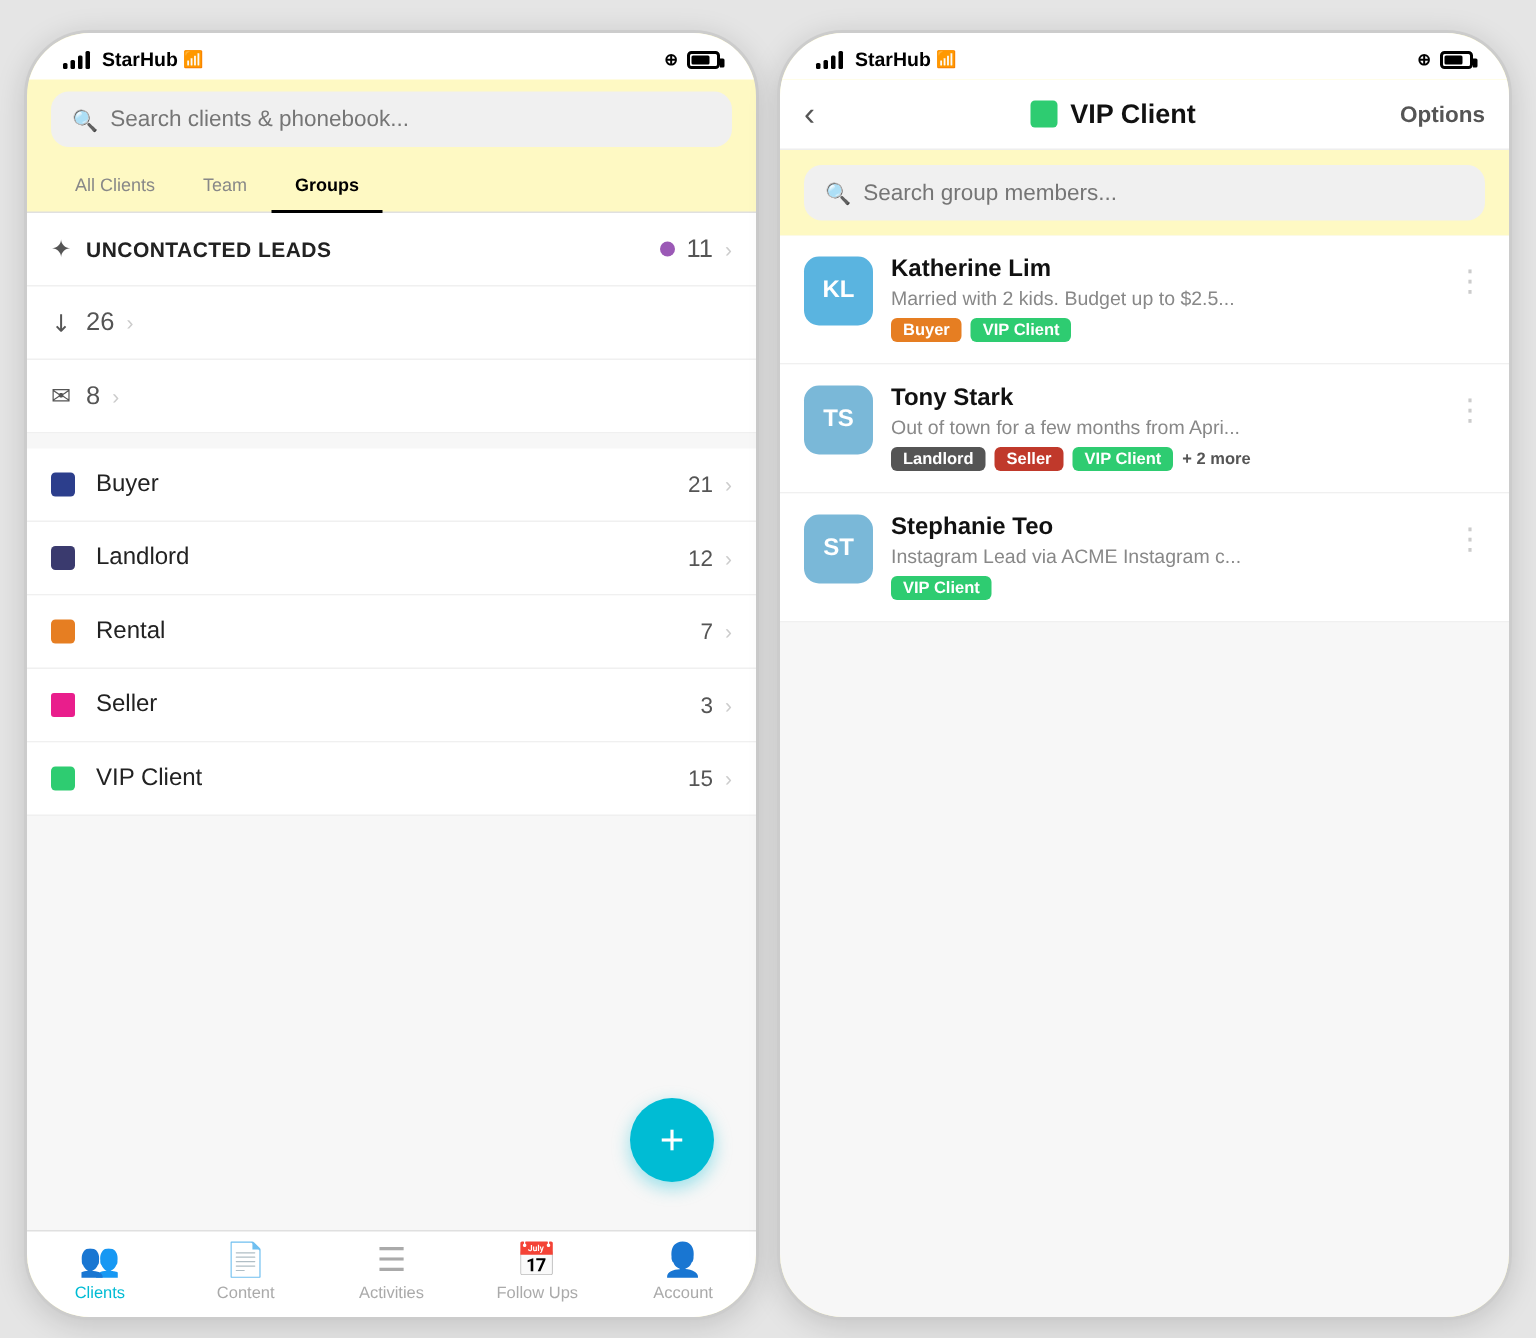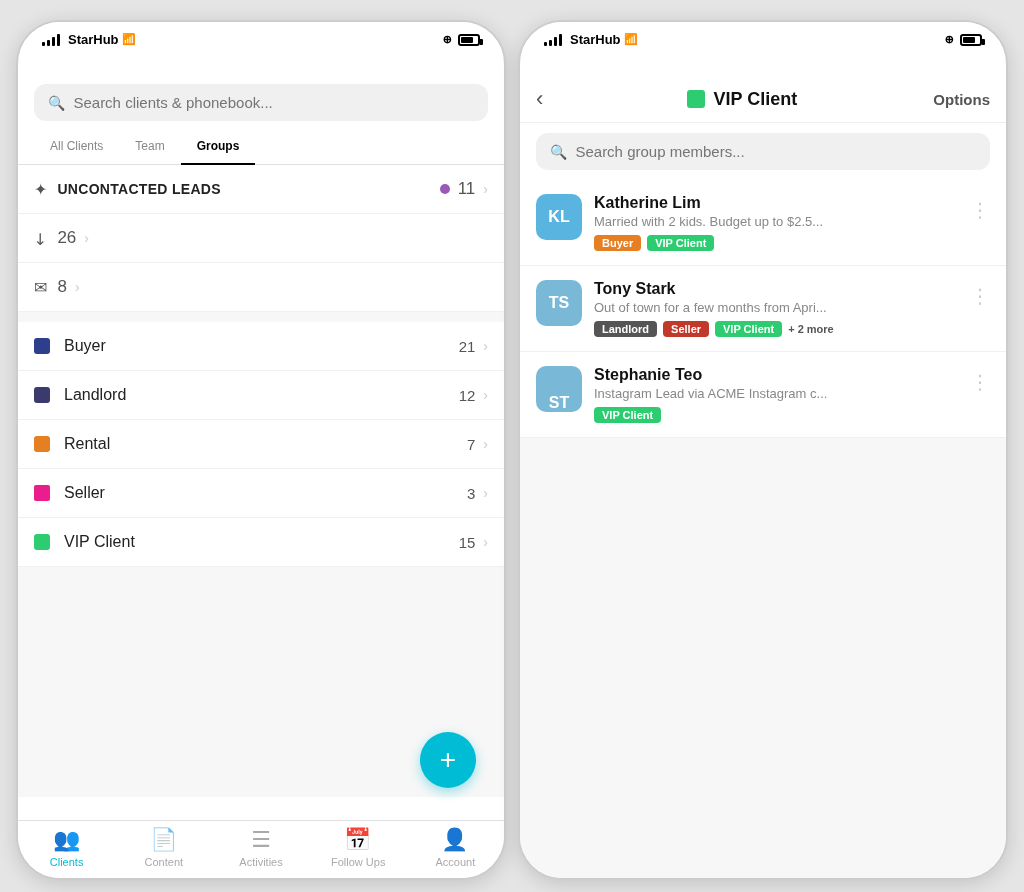--- a/index.html
+++ b/index.html
@@ -12,29 +12,28 @@
       font-family: -apple-system, BlinkMacSystemFont, 'Helvetica Neue', Arial, sans-serif;
     }
     .screenshot-wrapper {
       display: flex;
       gap: 12px;
       padding: 20px;
     }
     .phone {
       width: 490px;
       height: 860px;
-      background: #ffffff;
+      background: #fef9c3;
       border-radius: 44px;
       border: 2px solid #ccc;
       overflow: hidden;
       display: flex;
       flex-direction: column;
       box-shadow: 0 4px 20px rgba(0,0,0,0.15);
       position: relative;
-      gap: 23px;
     }
 
     
     .status-bar {
       display: flex;
       justify-content: space-between;
       align-items: center;
       padding: 10px 24px 6px;
       font-size: 12px;
       font-weight: 600;
@@ -449,21 +448,21 @@
               <span class="tag tag-landlord">Landlord</span>
               <span class="tag tag-seller">Seller</span>
               <span class="tag tag-vip">VIP Client</span>
               <span class="tag-more">+ 2 more</span>
             </div>
           </div>
           <span class="member-dots">⋮</span>
         </div>
 
         <div class="member-item">
-          <div class="avatar" style="background:#7ab8d8;align-items:flex-end;">
+          <div class="avatar" style="background:#7ab8d8;">
             <span>ST</span>
           </div>
           <div class="member-info">
             <div class="member-name">Stephanie Teo</div>
             <div class="member-desc">Instagram Lead via ACME Instagram c...</div>
             <div class="tag-row">
               <span class="tag tag-vip">VIP Client</span>
             </div>
           </div>
           <span class="member-dots">⋮</span>

